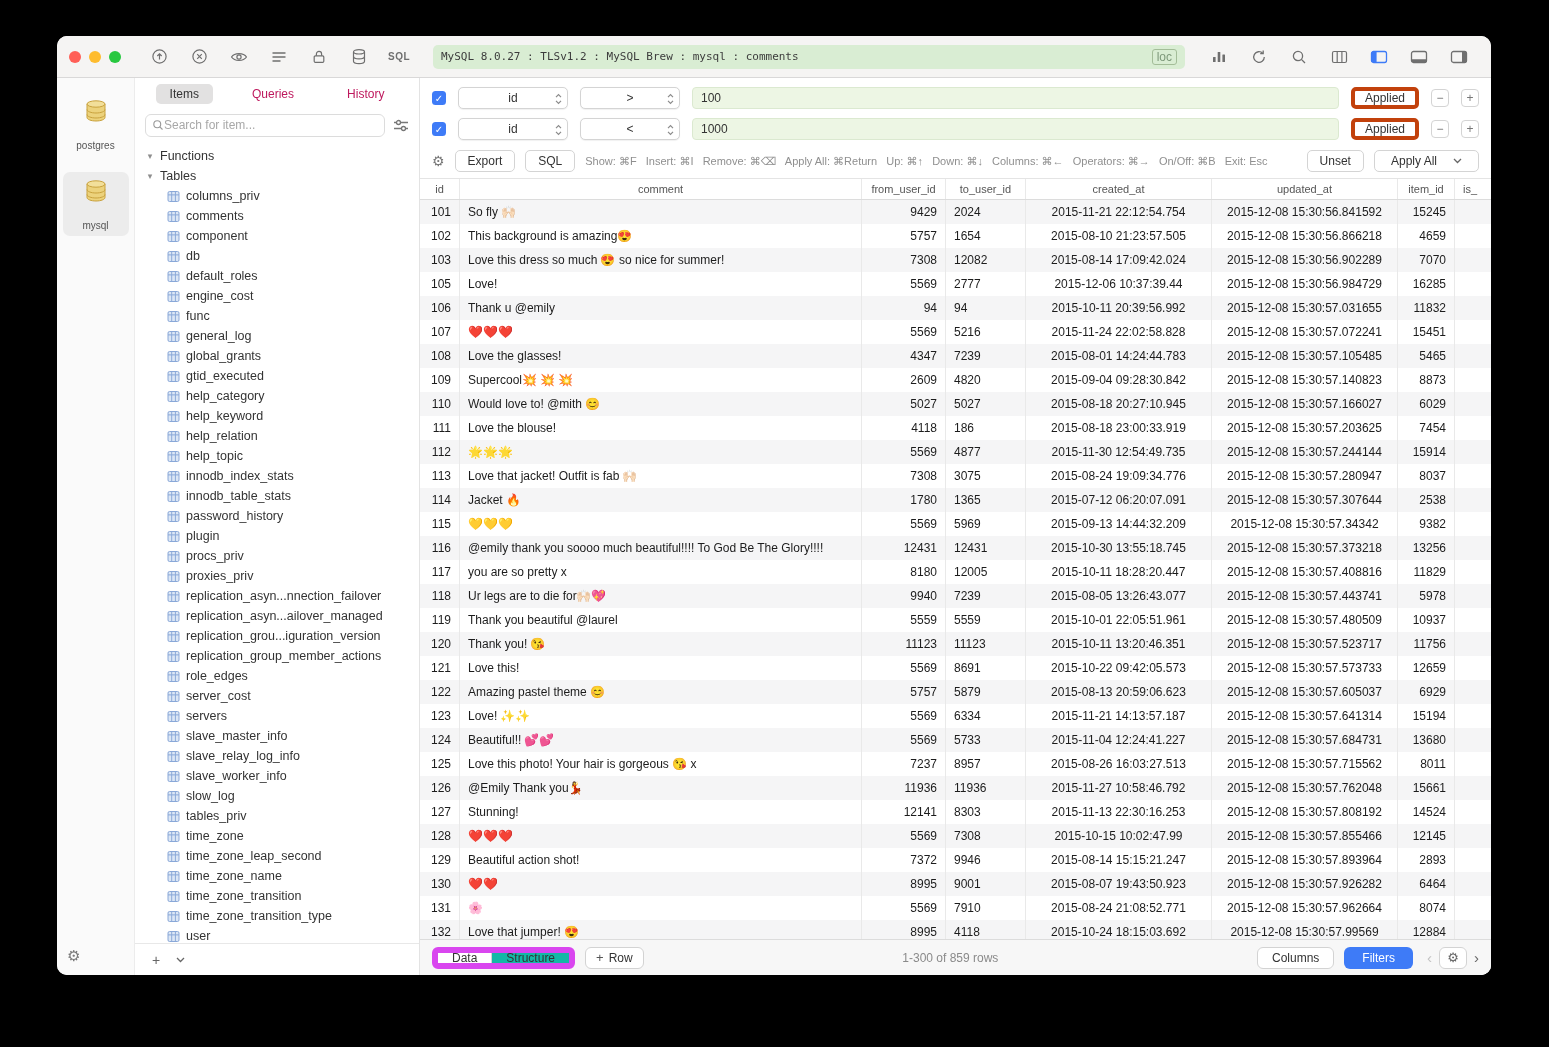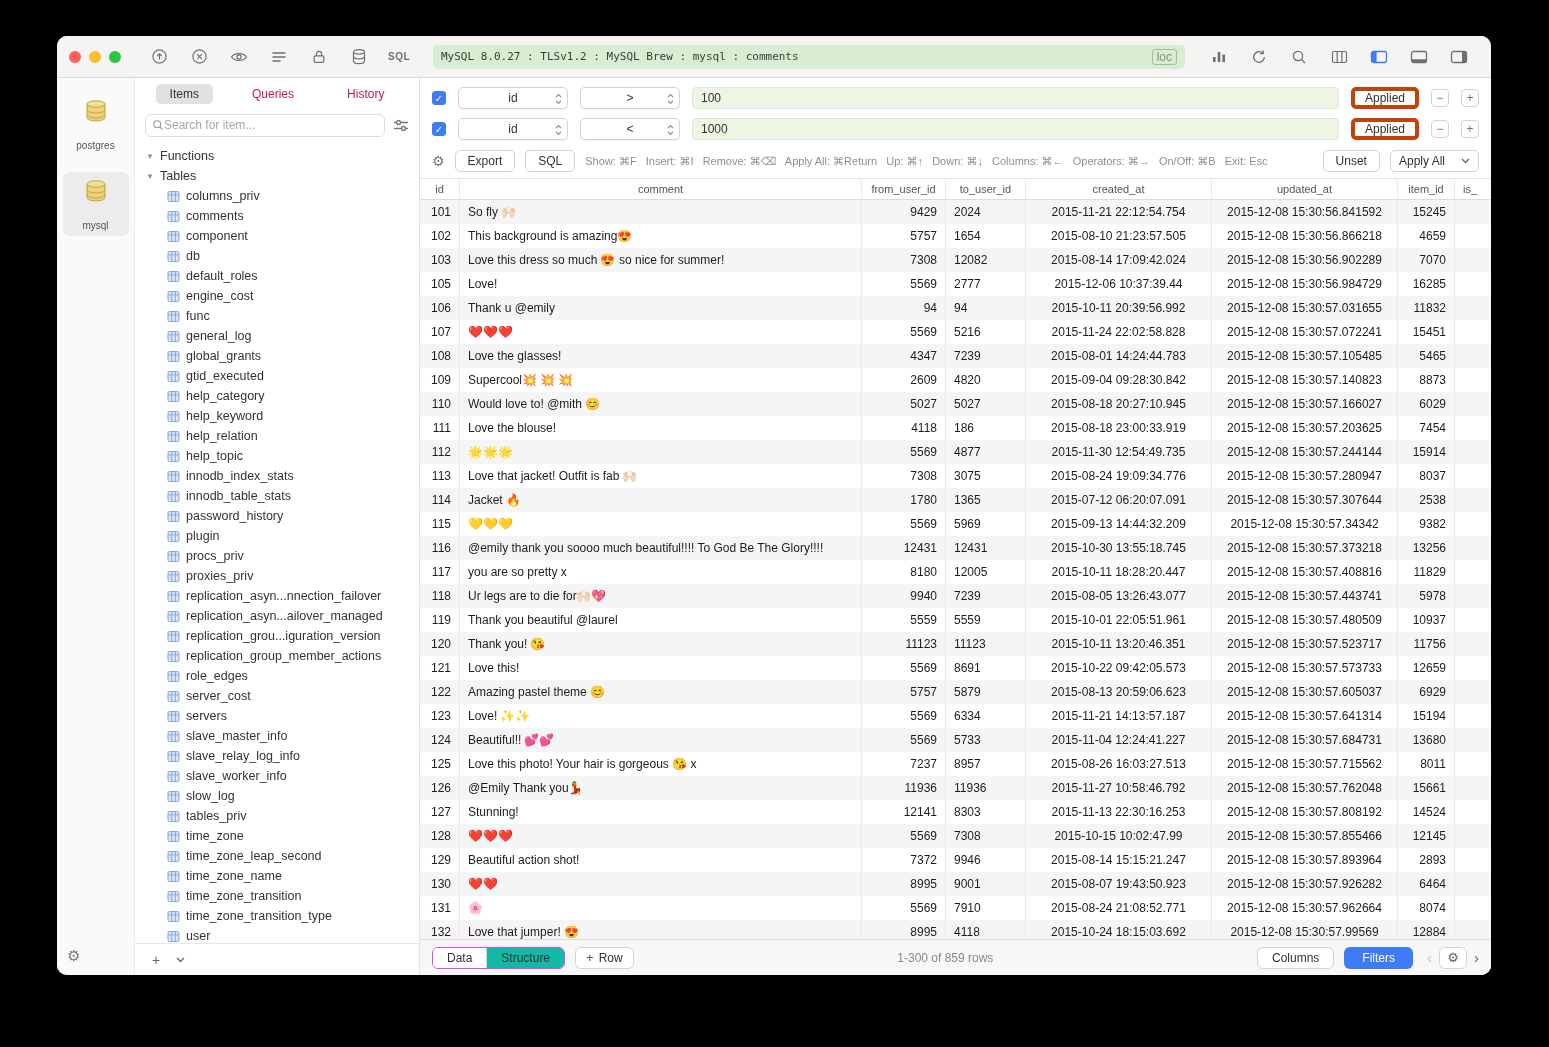--- a/index.html
+++ b/index.html
@@ -77,40 +77,40 @@
   .mini-btn { width:18px; height:18px; border:1px solid #d4d4d4; border-radius:4px; background:#fff;
     color:#777; font-size:12px; line-height:1; display:flex; align-items:center; justify-content:center;
     flex:0 0 auto; }
 
   .ftoolbar { display:flex; align-items:center; gap:10px; height:26px; margin-bottom:4px; }
   .gear-glyph { color:#777; font-size:14px; }
   .tool-btn { height:22px; border:1px solid #d4d4d4; border-radius:5px; background:#fff; font-size:12px;
     color:#333; padding:0 12px; display:flex; align-items:center; flex:0 0 auto; }
   .shortcuts { flex:1; font-size:11px; color:#8f8f8f; white-space:pre; overflow:hidden; }
   .apply-all { height:22px; border:1px solid #d4d4d4; border-radius:5px; background:#fff; font-size:12px;
-    color:#333; padding:0 8px; display:flex; align-items:center; gap:16px; flex:0 0 auto; }
+    color:#333; padding:0 16px; display:flex; align-items:center; gap:16px; flex:0 0 auto; }
 
   
   .grid-header { display:flex; height:22px; border-top:1px solid #e4e4e4; border-bottom:1px solid #dcdcdc;
     background:#fff; font-size:11px; color:#555; flex:0 0 auto; }
   .grid-body { flex:1; overflow:hidden; min-height:0; }
   .grow { display:flex; height:24px; font-size:12px; color:#1c1c1c; }
   .grow:nth-child(odd) { background:#f5f5f6; }
   .gcell { height:100%; display:flex; align-items:center; padding:0 8px; border-right:1px solid #e9e9e9;
     overflow:hidden; white-space:nowrap; }
   .hc { justify-content:center; }
   .a-r { justify-content:flex-end; }
   .a-c { justify-content:center; }
   .c-id{width:40px} .c-comment{width:402px} .c-from{width:84px} .c-to{width:80px}
   .c-created{width:186px} .c-updated{width:186px} .c-item{width:57px} .c-is{flex:1; border-right:none}
 
   
   .statusbar { height:36px; border-top:1px solid #dcdcdc; background:#f7f7f7; display:flex;
     align-items:center; padding:0 12px; gap:10px; flex:0 0 auto; }
-  .seg { display:flex; border:1px solid #d946ef; border-radius:6px; overflow:hidden; height:22px; }
+  .seg { display:flex; border:6px solid #d946ef; border-radius:6px; overflow:hidden; height:22px; }
   .seg-btn { padding:0 14px; font-size:12px; display:flex; align-items:center; color:#333; background:#14b8a6; }
   .seg-btn.active { background:#fff; }
   .seg-btn + .seg-btn { border-left:1px solid #d3d3d3; }
   .row-btn { height:22px; border:1px solid #d3d3d3; border-radius:6px; background:#fff; display:flex;
     align-items:center; padding:0 10px; gap:5px; font-size:12px; color:#333; }
   .plus-glyph { font-size:13px; color:#555; line-height:1; }
   .spacer { flex:1; }
   .count { font-size:12px; color:#8a8a8a; }
   .btn-columns { height:22px; border:1px solid #d3d3d3; border-radius:6px; background:#fff; font-size:12px;
     color:#333; padding:0 14px; display:flex; align-items:center; }

